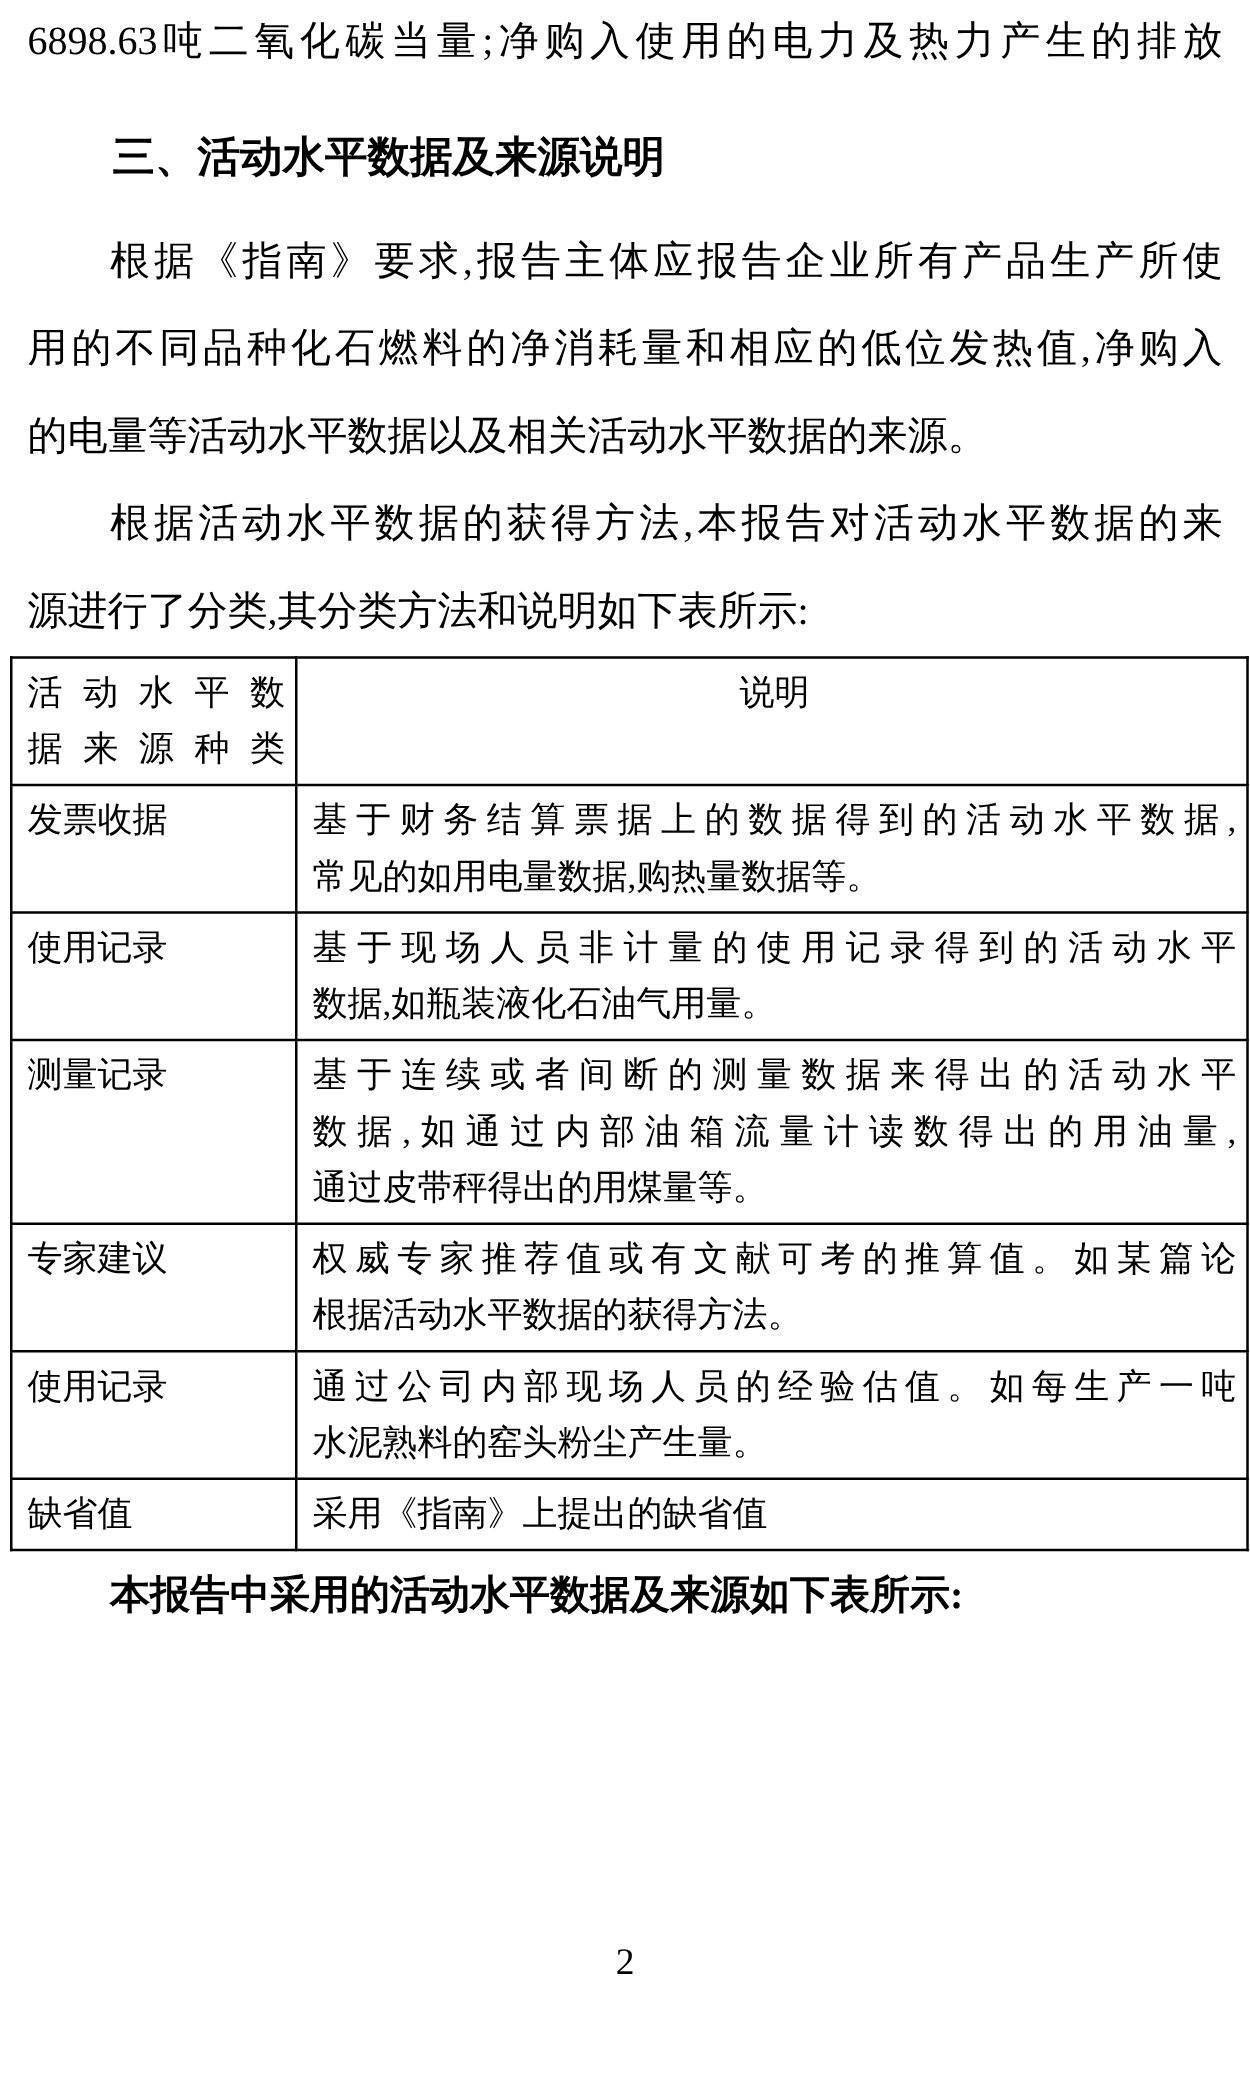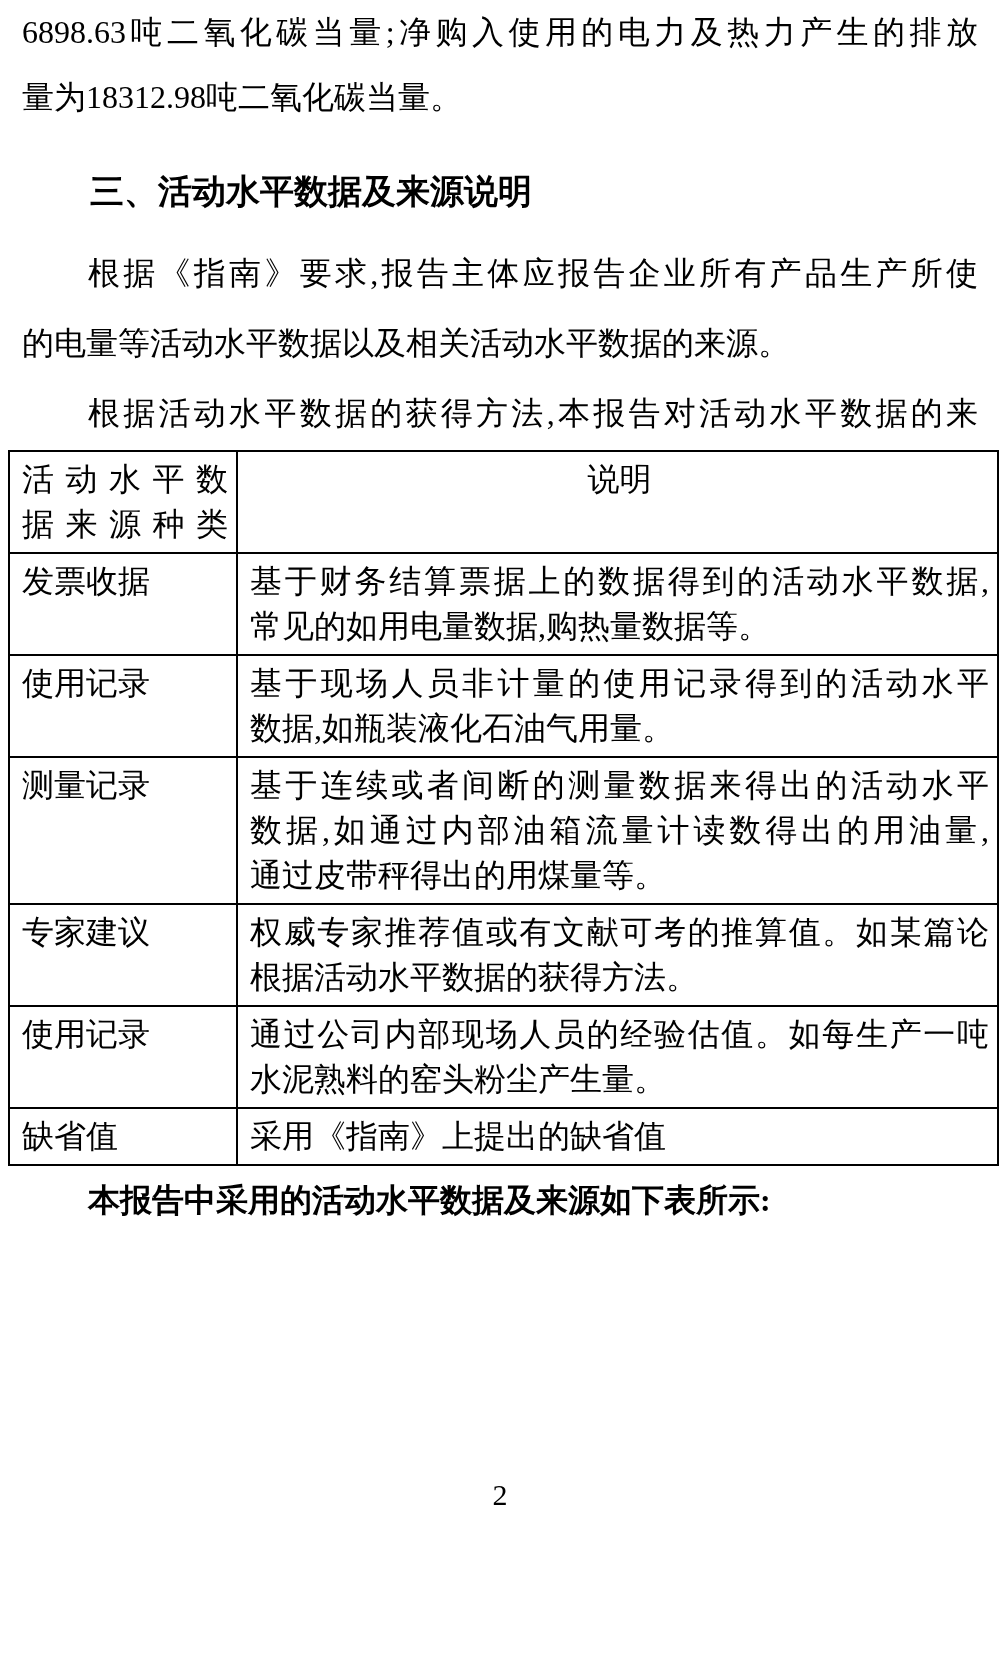--- a/index.html
+++ b/index.html
@@ -38,21 +38,21 @@
   }
 
   .para1 { margin-top: 26px; line-height: 70px; }
   .para2 { margin-top: 0;   line-height: 70px; }
 
   table.src-table {
     border-collapse: collapse;
     table-layout: fixed;
     width: 985px;
     margin: 2px 0 0 -14px;
-    font-size: 32px;
+    font-size: 28px;
     line-height: 45px;
   }
   table.src-table td {
     border: 2px solid #000000;
     vertical-align: top;
     padding: 5px 8px 5px 12px;
   }
   td.col-source { width: 206px; }
   td.col-desc   { width: 739px; padding-right: 16px; }
   td.hdr-desc   { text-align: center; }
@@ -67,32 +67,33 @@
   }
 </style>
 </head>
 <body>
 
 <div class="page">
   <div class="content">
 
     <div class="cont-block">
       <span class="ln j">6898.63吨二氧化碳当量;净购入使用的电力及热力产生的排放</span>
-      <span class="ln">量为18312.98吨二氧化碳当量。</span>
     </div>
 
     <h2 class="heading">三、活动水平数据及来源说明</h2>
 
     <div class="para1">
       <span class="ln j ind">根据《指南》要求,报告主体应报告企业所有产品生产所使</span>
+      <span class="ln j">用的不同品种化石燃料的净消耗量和相应的低位发热值,净购入</span>
       <span class="ln">的电量等活动水平数据以及相关活动水平数据的来源。</span>
     </div>
 
     <div class="para2">
       <span class="ln j ind">根据活动水平数据的获得方法,本报告对活动水平数据的来</span>
+      <span class="ln">源进行了分类,其分类方法和说明如下表所示:</span>
     </div>
 
     <table class="src-table">
       <tbody>
           <tr>
         <td class="col-source">
           <span class="ln j">活动水平数</span>
           <span class="ln j">据来源种类</span>
         </td>
         <td class="col-desc hdr-desc">说明</td>

